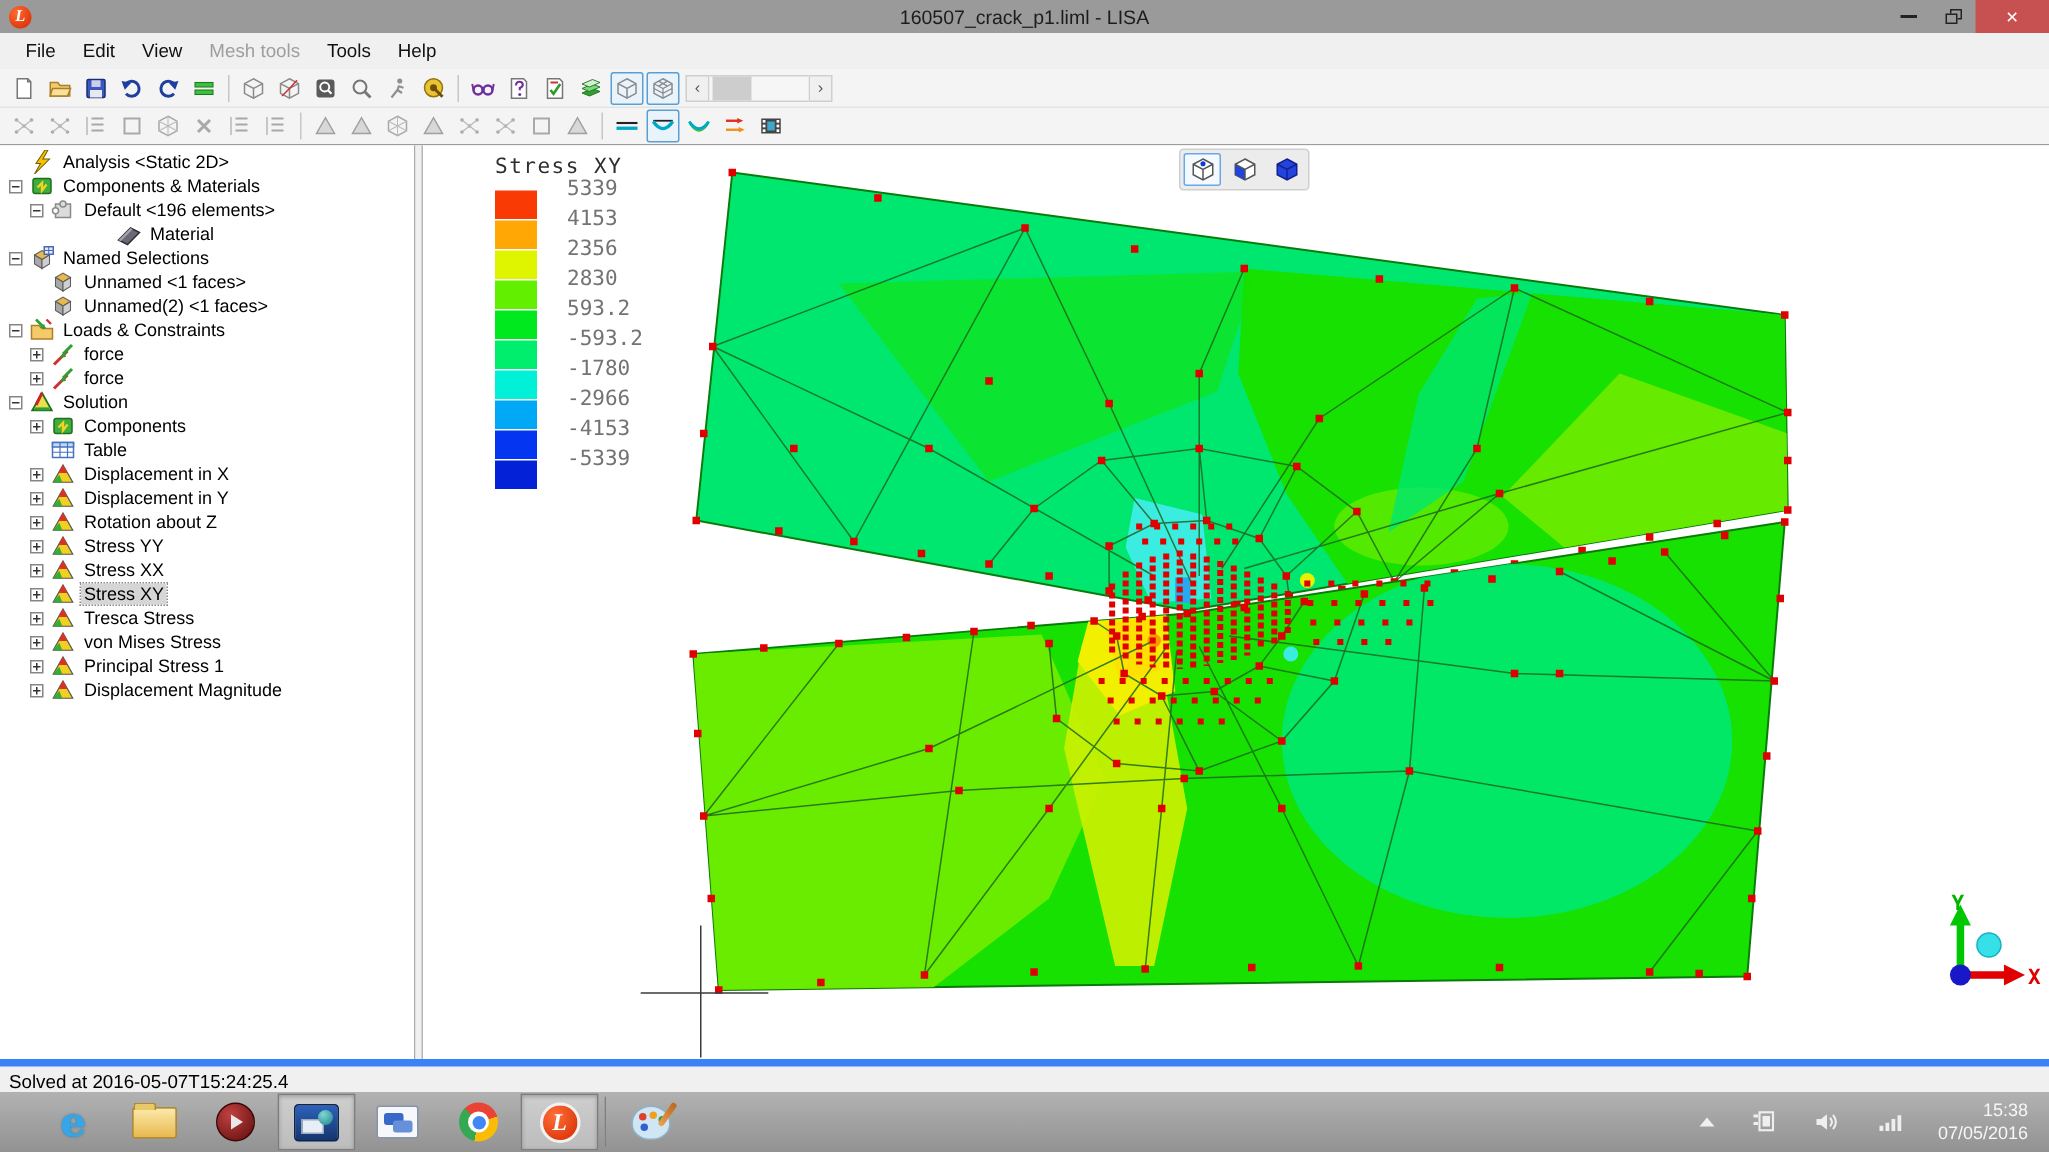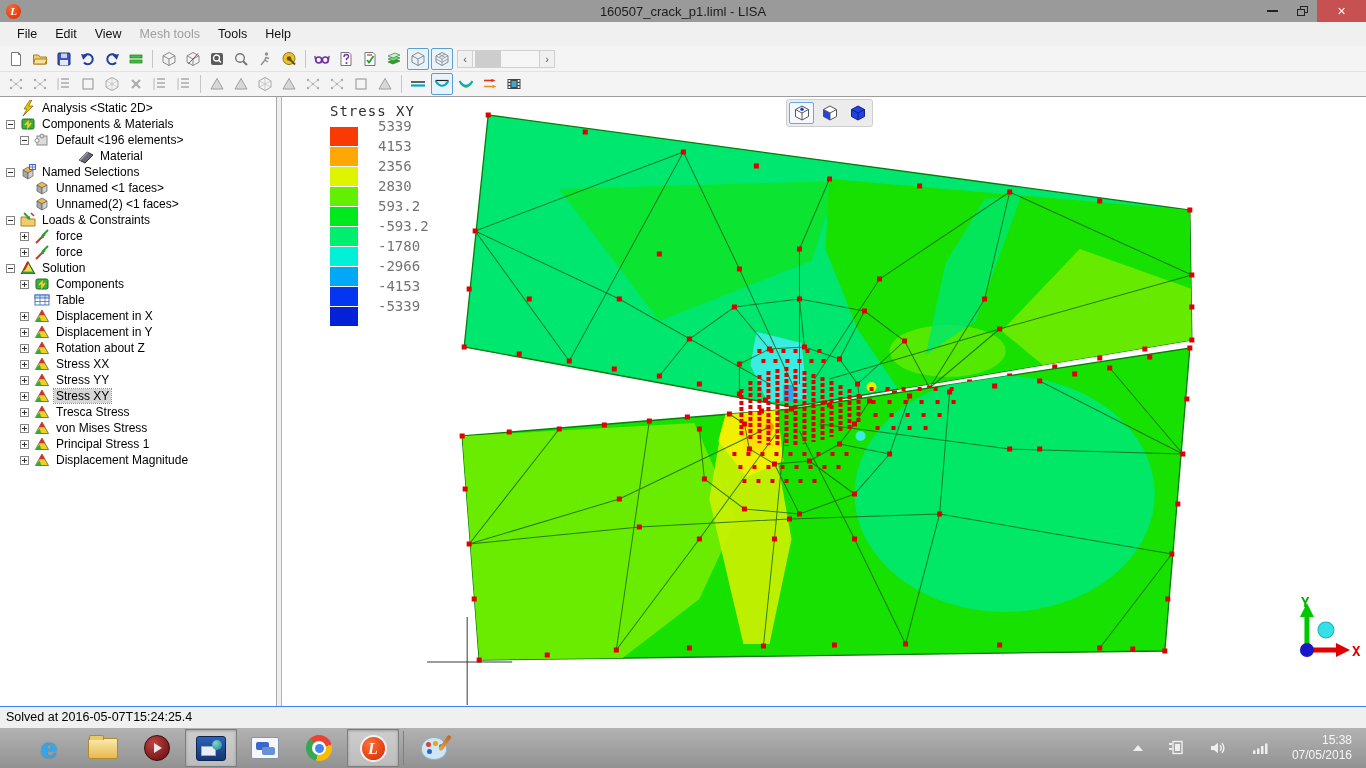--- a/index.html
+++ b/index.html
@@ -51,21 +51,21 @@
   .legend{position:absolute;left:48px;top:6px;z-index:3}
   .lg-title{font:14px "DejaVu Sans Mono",monospace;color:#2e2e2e;margin-bottom:8px;letter-spacing:1px}
   .lg-row{display:flex;height:20px;align-items:flex-start}
   .lg-sw{width:28px;height:19px;flex:none}
   .lg-val{font:14px "DejaVu Sans Mono",monospace;color:#737373;margin-left:20px;transform:translateY(-9px)}
   
   .vbtns{position:absolute;left:504px;top:2px;display:flex;gap:3px;background:#ececec;border:1px solid #cfcfcf;border-radius:3px;padding:2px;z-index:3}
   .vbtn{width:25px;height:22px;display:flex;align-items:center;justify-content:center;border:1px solid transparent;border-radius:2px}
   .vbtn.on{border-color:#6aa7e8;background:#f3f9ff}
   
-  .statusbar{height:22px;background:#f0f0f0;border-top:1px solid #3b82f6;font-size:12.5px;color:#000;line-height:21px;padding-left:6px}
+  .statusbar{height:22px;background:#f0f0f0;border-top:5px solid #3b82f6;font-size:12.5px;color:#000;line-height:21px;padding-left:6px}
   
   .taskbar{height:40px;background:linear-gradient(#b2b2b2,#929292);display:flex;align-items:center}
   .tk-apps{display:flex;align-items:center;height:100%;padding-left:22px}
   .tk-app{width:52px;height:38px;margin:0 1px;display:flex;align-items:center;justify-content:center;border:1px solid transparent}
   .tk-app.pressed{background:rgba(255,255,255,.38);border-color:#7d7d7d;box-shadow:inset 0 1px 3px rgba(0,0,0,.25)}
   .tk-sep{width:1px;height:34px;background:#c9c9c9;border-right:1px solid #7f7f7f;margin:0 3px}
   .tk-right{margin-left:auto;display:flex;align-items:center;gap:23px;padding-right:14px}
   .clock{text-align:right;color:#f6f6f6;font-size:12px;line-height:15px}
   
   .ie-e{font:bold 27px/27px "DejaVu Serif",serif;color:#35a7e8;text-shadow:0 0 2px #1a7ab8}
@@ -661,28 +661,28 @@
         <svg class="tico">
           <use href="#i-res"></use>
         </svg>
         <span class="tlab">Rotation about Z</span>
       </div>
     <div class="trow lv1">
         <span class="xp plus"></span>
         <svg class="tico">
           <use href="#i-res"></use>
         </svg>
+        <span class="tlab">Stress YY</span>
+      </div>
+    <div class="trow lv1">
+        <span class="xp plus"></span>
+        <svg class="tico">
+          <use href="#i-res"></use>
+        </svg>
         <span class="tlab">Stress XX</span>
-      </div>
-    <div class="trow lv1">
-        <span class="xp plus"></span>
-        <svg class="tico">
-          <use href="#i-res"></use>
-        </svg>
-        <span class="tlab">Stress YY</span>
       </div>
     <div class="trow lv1">
         <span class="xp plus"></span>
         <svg class="tico">
           <use href="#i-res"></use>
         </svg>
         <span class="tlab sel">Stress XY</span>
       </div>
     <div class="trow lv1">
         <span class="xp plus"></span>

